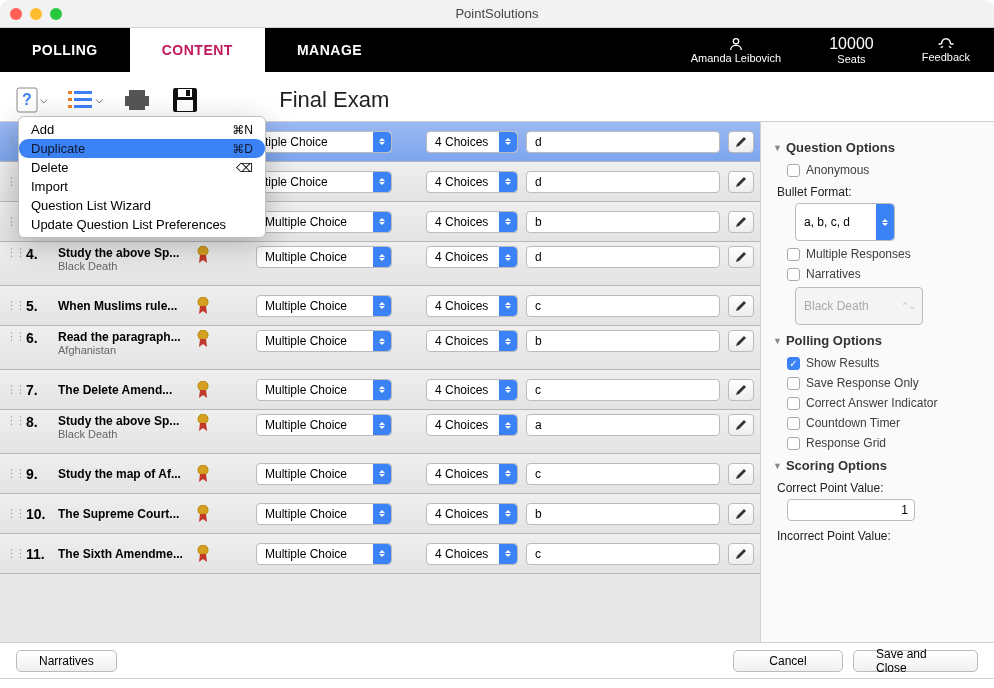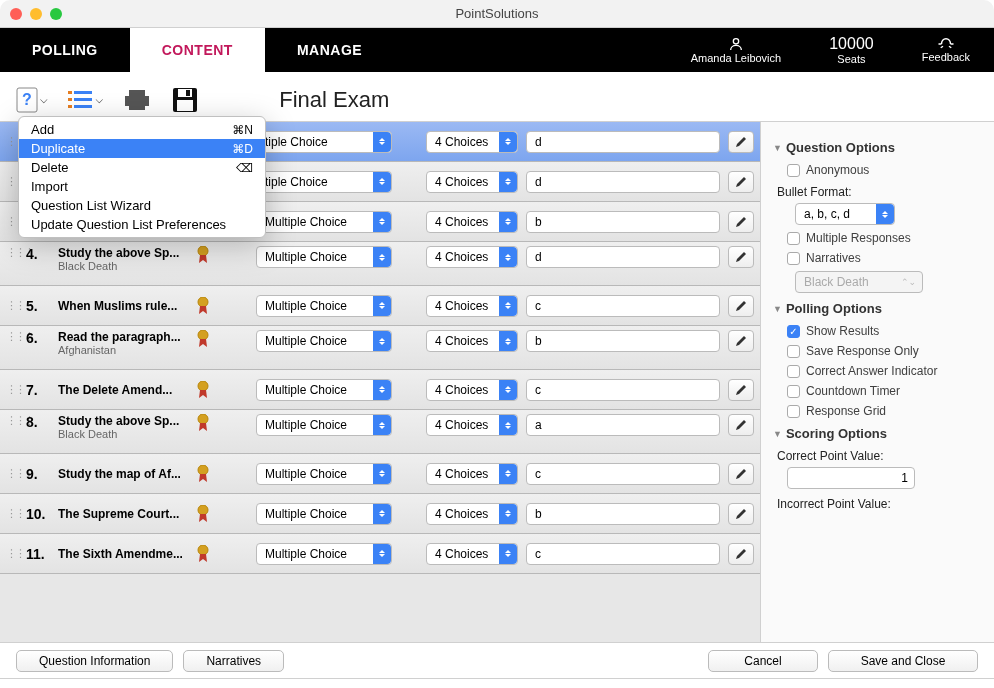--- a/index.html
+++ b/index.html
@@ -26,21 +26,21 @@
 
 
 .toolbar { height: 50px; display: flex; align-items: center; padding: 6px 16px 0; gap: 20px; position: relative; border-bottom: 1px solid #d0d0d0; }
 .tool-btn { display: flex; align-items: center; gap: 2px; font-size: 18px; }
 .toolbar .title { font-size: 22px; color: #222; margin-left: 60px; }
 .chev { font-size: 10px; color: #333; }
 
 
 .ctx-menu { position: absolute; top: 116px; left: 18px; width: 248px; background: #fff; border: 1px solid #c0c0c0; border-radius: 6px; box-shadow: 0 8px 30px rgba(0,0,0,0.25); z-index: 100; padding: 3px 0; }
 .ctx-item { display: flex; justify-content: space-between; align-items: center; padding: 2px 12px; font-size: 13px; color: #000; gap: 35px; }
-.ctx-item.hl { background: #3b82f6; color: #ffffff; }
+.ctx-item.hl { background: #3b82f6; color: #0f172a; border-radius: 9px; }
 .ctx-short { font-size: 12px; }
 
 
 .body { display: flex; height: 520px; }
 .qlist { flex: 1; overflow: hidden; background: #e7e7e7; }
 .qrow { display: flex; align-items: center; height: 40px; border-bottom: 1px solid #b8b8b8; padding: 0 6px; gap: 8px; background: linear-gradient(#efefef,#e3e3e3); }
 .qrow.tall { height: 44px; align-items: flex-start; padding-top: 4px; }
 .qrow.sel { background: linear-gradient(#9bb9f3,#7da5ef); }
 .drag { color: #999; font-size: 11px; letter-spacing: -2px; width: 12px; }
 .qnum { font-weight: 700; font-size: 14px; width: 24px; }
@@ -59,21 +59,21 @@
 
 
 .rpanel { width: 234px; border-left: 1px solid #d0d0d0; padding: 10px 12px; font-size: 12px; background: #fafafa; overflow: hidden; }
 .rsection-h { display: flex; align-items: center; gap: 4px; font-weight: 700; color: #333; margin: 8px 0 8px; font-size: 13px; }
 .rsection-h .tri { font-size: 9px; color: #888; }
 .rrow { display: flex; align-items: center; gap: 6px; margin: 6px 0 6px 14px; }
 .rrow label { color: #404040; }
 .chk { width: 13px; height: 13px; border: 1px solid #aaa; border-radius: 3px; background: #fff; display: inline-flex; align-items: center; justify-content: center; font-size: 10px; color: #fff; flex-shrink: 0; }
 .chk.on { background: #3b82f6; border-color: #3b82f6; }
 .rlabel { margin: 8px 0 4px 4px; color: #222; }
-.mini-sel { position: relative; background: #fff; border: 1px solid #bbb; border-radius: 4px; height: 22px; display: flex; align-items: center; padding: 0 22px 0 8px; font-size: 12px; width: 100px; margin-left: 22px; }
+.mini-sel { position: relative; background: #fff; border: 1px solid #bbb; border-radius: 4px; height: 38px; display: flex; align-items: center; padding: 0 22px 0 8px; font-size: 12px; width: 100px; margin-left: 22px; }
 .mini-sel.disabled { color: #aaa; background: #f4f4f4; width: 128px; }
 .num-input { width: 128px; height: 22px; border: 1px solid #bbb; border-radius: 4px; background: #fff; text-align: right; padding: 0 6px; font-size: 12px; margin-left: 14px; }
 
 
 .bottombar { height: 36px; border-top: 1px solid #d0d0d0; display: flex; align-items: center; padding: 0 16px; gap: 10px; }
 .pill-btn { height: 22px; background: linear-gradient(#fff,#f0f0f0); border: 1px solid #bbb; border-radius: 5px; padding: 0 22px; font-size: 12px; display: flex; align-items: center; justify-content: center; }
 .bottombar .spacer { flex: 1; }
 
 
 .footer { height: 38px; border-top: 1px solid #d0d0d0; display: flex; align-items: center; justify-content: center; position: relative; font-size: 16px; color: #222; }
@@ -555,24 +555,23 @@
       <span class="tri">▼</span>
       <span>Scoring Options</span>
     </div>
     <div class="rlabel">Correct Point Value:</div>
     <input class="num-input" value="1" style="">
     <div class="rlabel">Incorrect Point Value:</div>
   </div>
 </div>
 
 <div class="bottombar">
-  <div class="pill-btn">Question Information</div>
   <div class="pill-btn">Narratives</div>
   <div class="spacer"></div>
   <div class="pill-btn" style="width:110px">Cancel</div>
-  <div class="pill-btn" style="width:150px">Save and Close</div>
+  <div class="pill-btn" style="width:125px">Save and Close</div>
 </div>
 
 <div class="footer">
   
   
   
 </div>
 
 </body></html>

